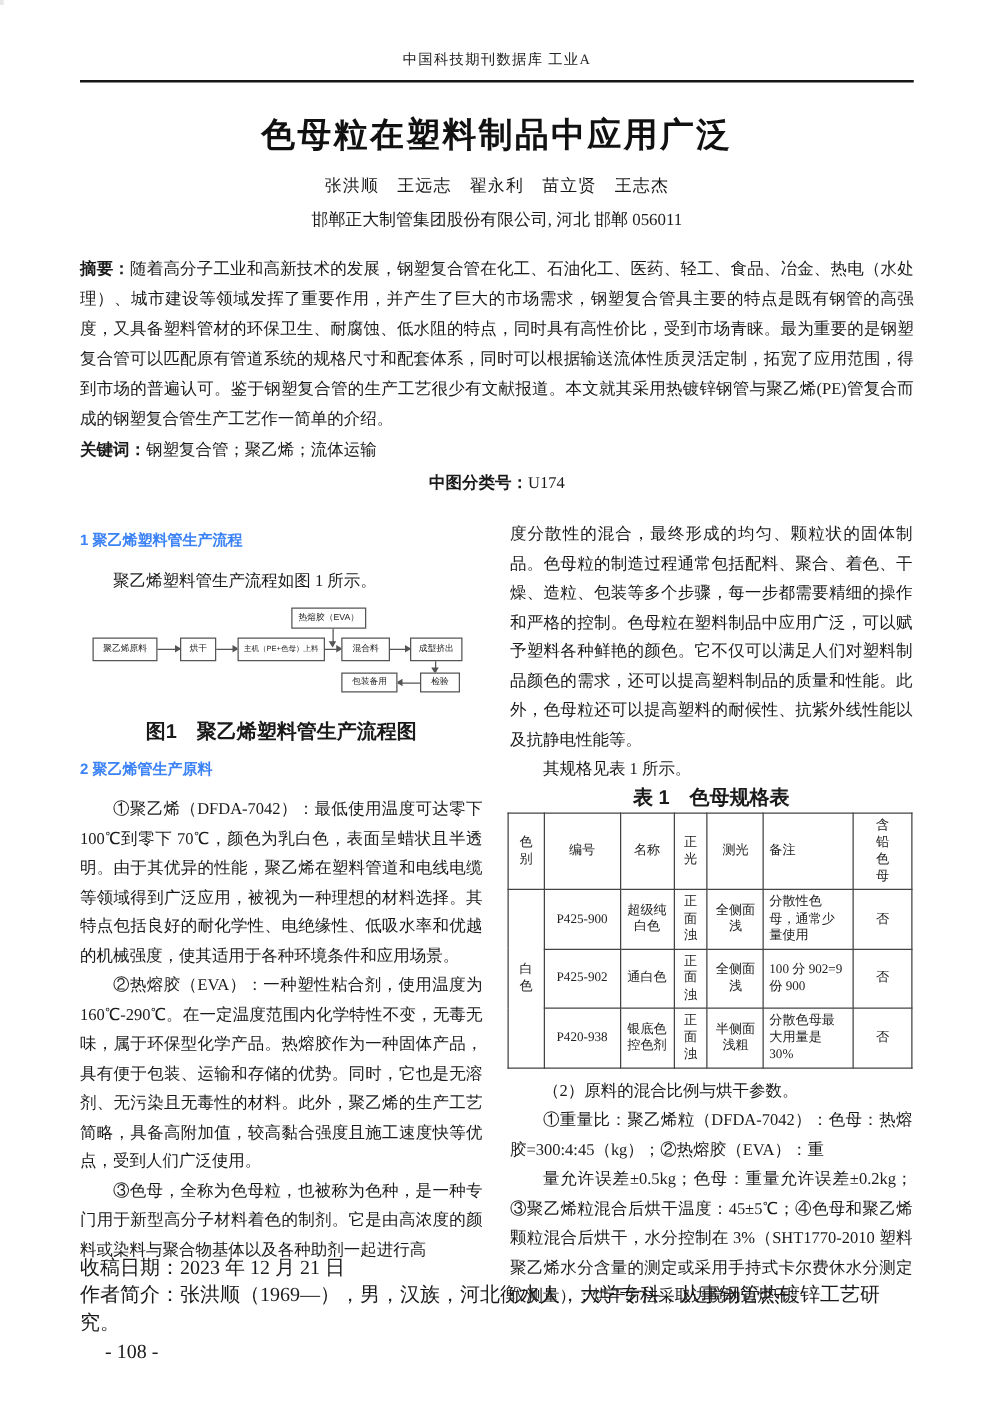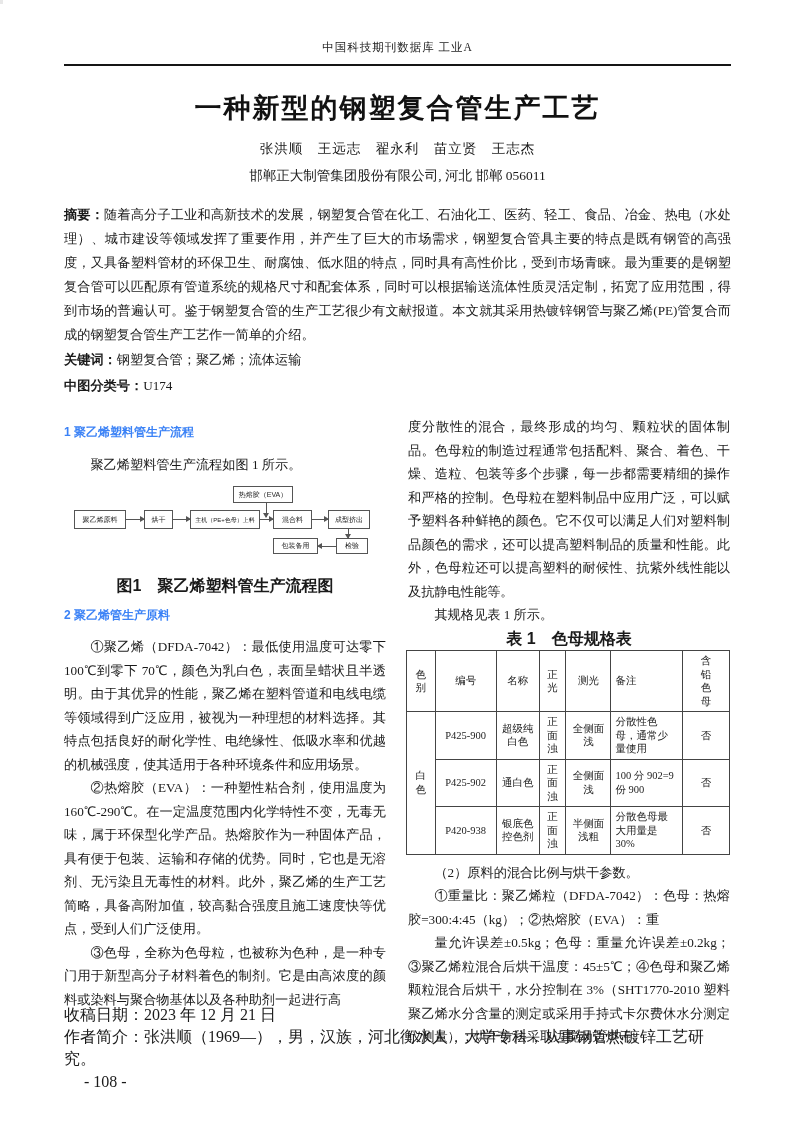--- a/index.html
+++ b/index.html
@@ -20,21 +20,21 @@
 
   
   .title { text-align:center; font-family:"Liberation Sans", sans-serif; font-weight:bold; font-size:27px; letter-spacing:2px; margin-top:24px; color:#111; }
   .authors { text-align:center; font-size:13.5px; margin-top:14px; letter-spacing:1px; }
   .affiliation { text-align:center; font-size:13.5px; margin-top:9px; }
 
   
   .meta { margin-top:18px; font-size:13.2px; line-height:24px; text-align:justify; }
   .meta b, .lab { font-family:"Liberation Sans", sans-serif; font-weight:bold; }
   .kw-line, .clc-line { font-size:13.2px; line-height:26px; text-align:left; }
-  .clc-line { margin-bottom:0; }
+  .clc-line { margin-bottom:0;text-align:center; }
 
   
   .columns { display:flex; gap:22px; margin-top:16px; }
   .col { width:322px; font-size:13.2px; line-height:23.5px; text-align:justify; }
   .col p { margin:0; text-indent:2em; }
   .col p.noindent { text-indent:0; }
   h2.sec { font-family:"Liberation Sans", sans-serif; font-size:12px; font-weight:bold; margin:6px 0 8px 0; text-align:left; color:#3b82f6; }
 
   
   .flowchart { position:relative; width:322px; height:88px; margin:8px 0 2px 0; }
@@ -64,21 +64,21 @@
 </style>
 </head>
 <body>
 
 <div class="page">
 
   <div class="journal-head">中国科技期刊数据库  工业A</div>
   <hr class="head-rule">
   <span class="scan-mark"></span>
 
-  <div class="title">一种新型的钢塑复合管生产工艺</div>
+  <div class="title">色母粒在塑料制品中应用广泛</div>
   <div class="authors">张洪顺　王远志　翟永利　苗立贤　王志杰</div>
   <div class="affiliation">邯郸正大制管集团股份有限公司, 河北 邯郸 056011</div>
 
   <div class="meta">
     <span class="lab">摘要：</span><span>随着高分子工业和高新技术的发展，钢塑复合管在化工、石油化工、医药、轻工、食品、冶金、热电（水处理）、城市建设等领域发挥了重要作用，并产生了巨大的市场需求，钢塑复合管具主要的特点是既有钢管的高强度，又具备塑料管材的环保卫生、耐腐蚀、低水阻的特点，同时具有高性价比，受到市场青睐。最为重要的是钢塑复合管可以匹配原有管道系统的规格尺寸和配套体系，同时可以根据输送流体性质灵活定制，拓宽了应用范围，得到市场的普遍认可。鉴于钢塑复合管的生产工艺很少有文献报道。本文就其采用热镀锌钢管与聚乙烯(PE)管复合而成的钢塑复合管生产工艺作一简单的介绍。</span>
   </div>
   <div class="kw-line">
     <span class="lab">关键词：</span><span>钢塑复合管；聚乙烯；流体运输</span>
   </div>
   <div class="clc-line">

